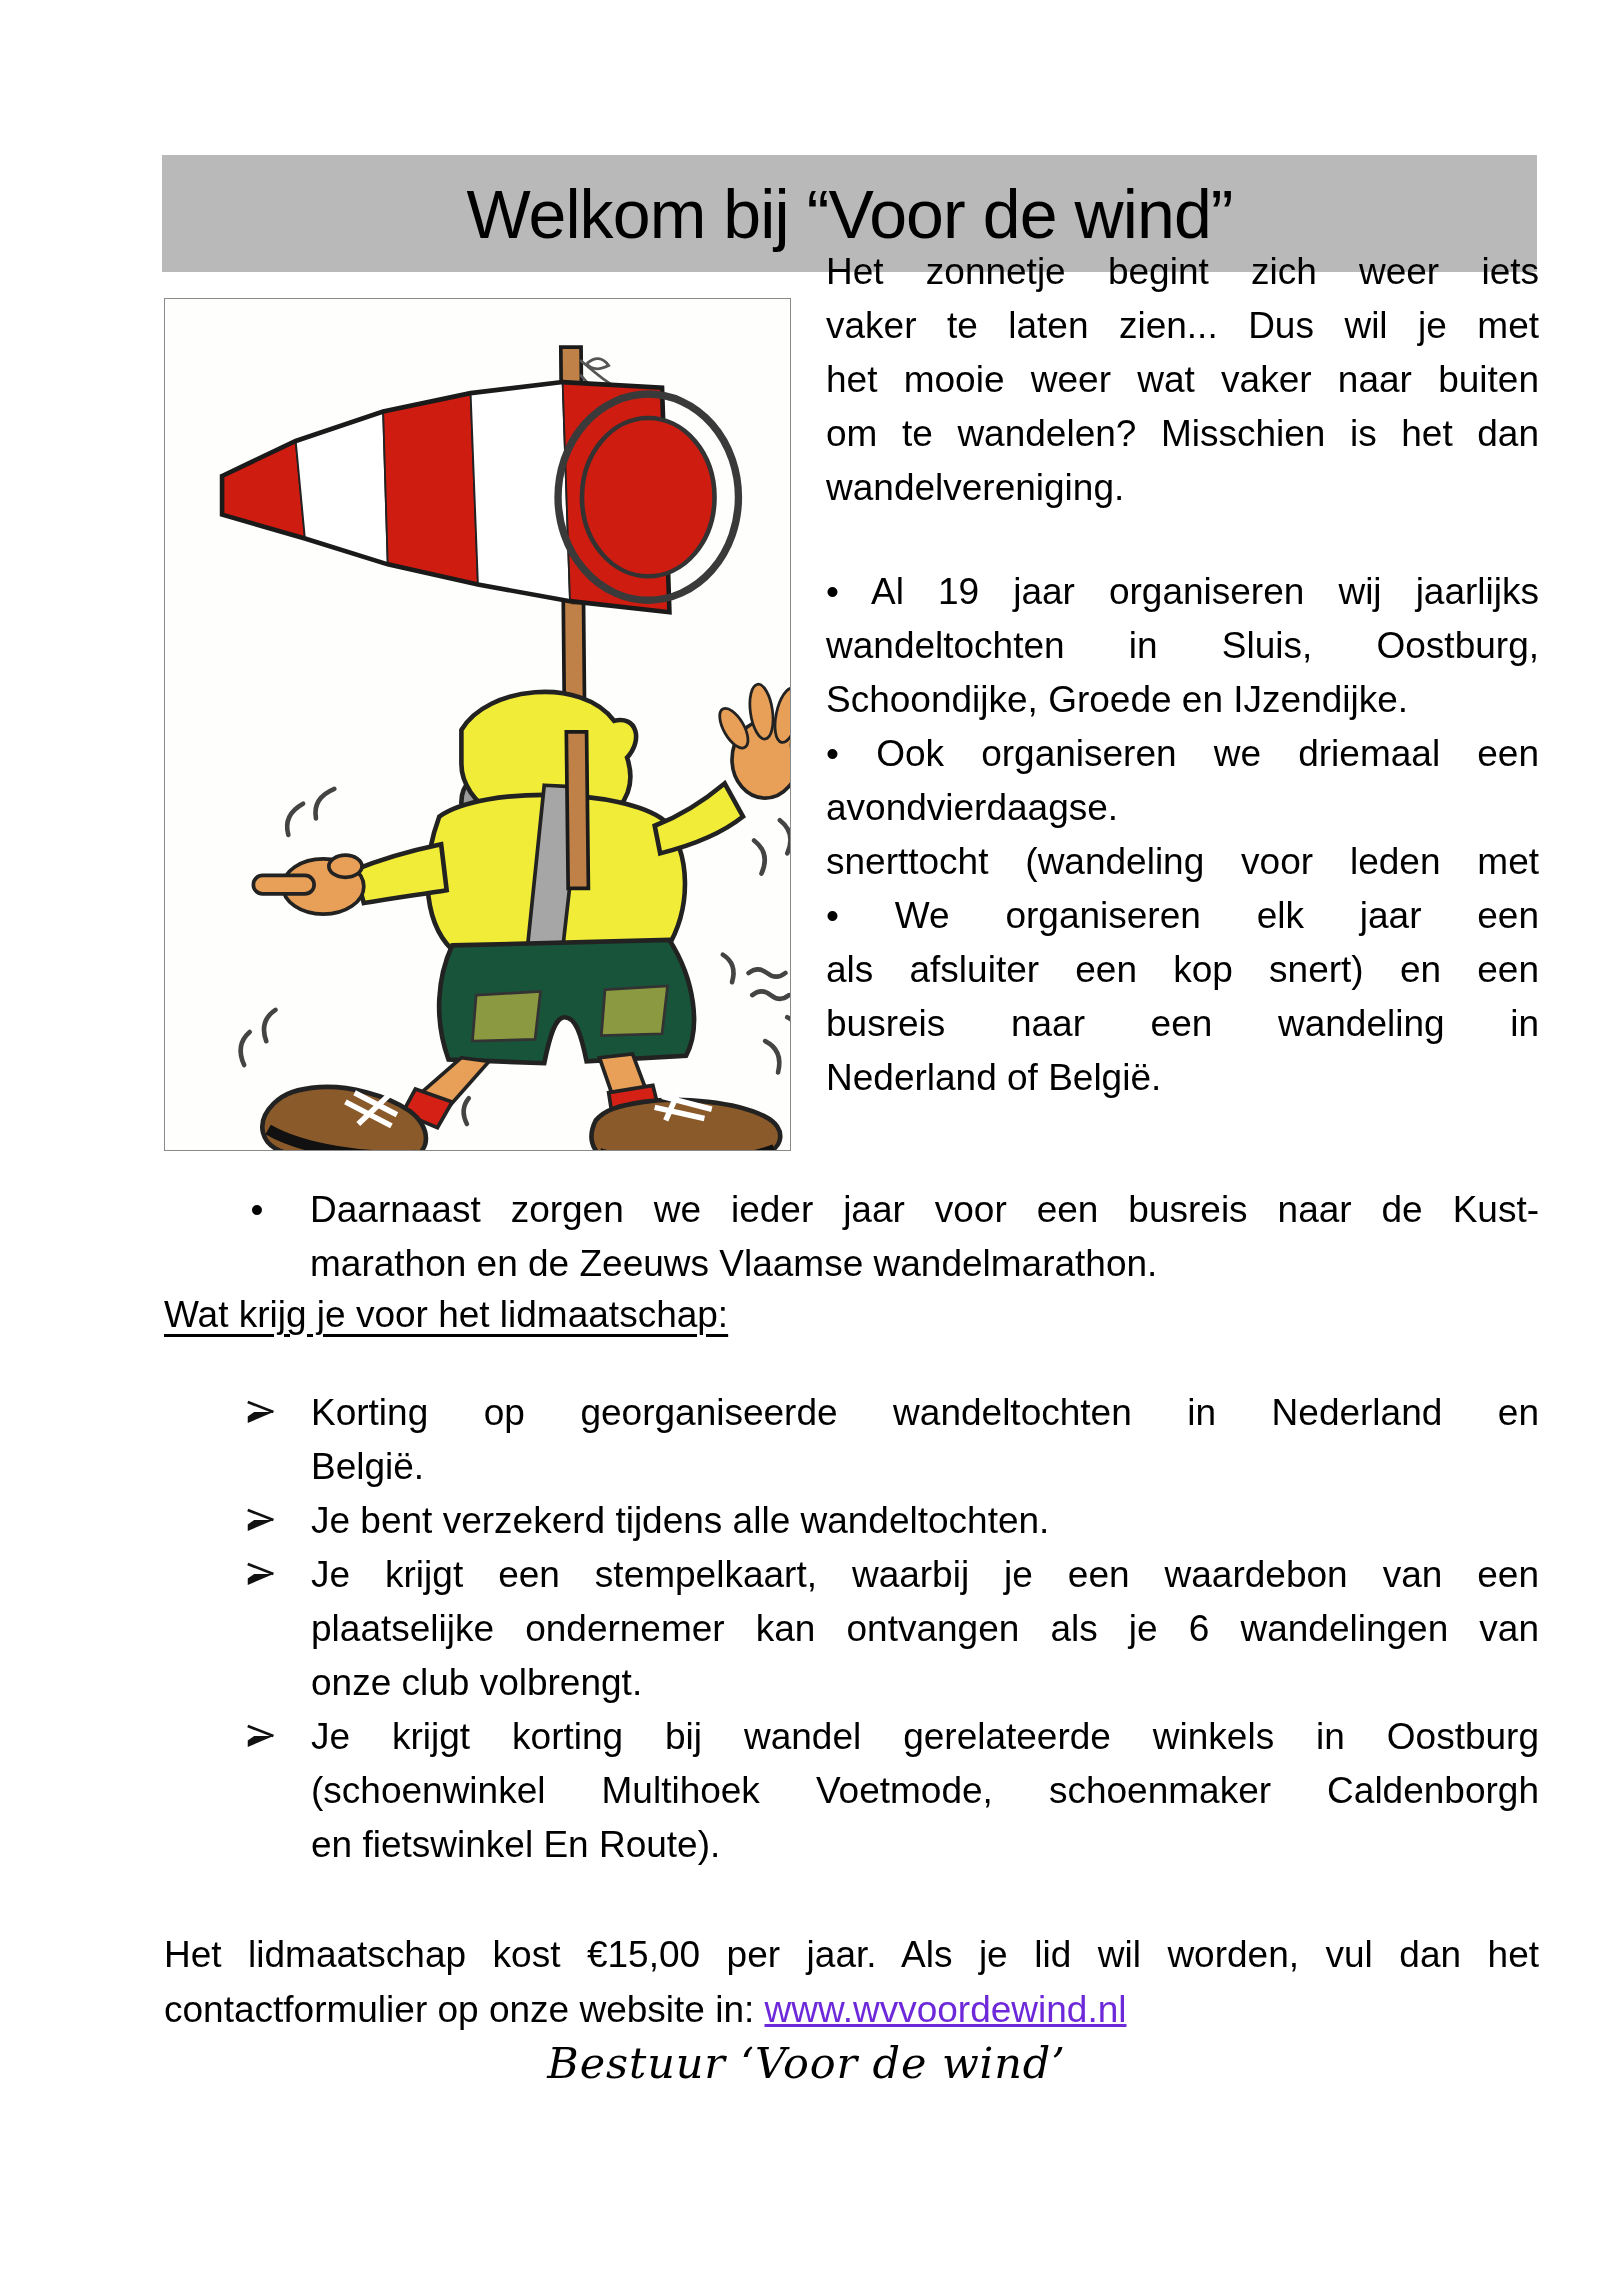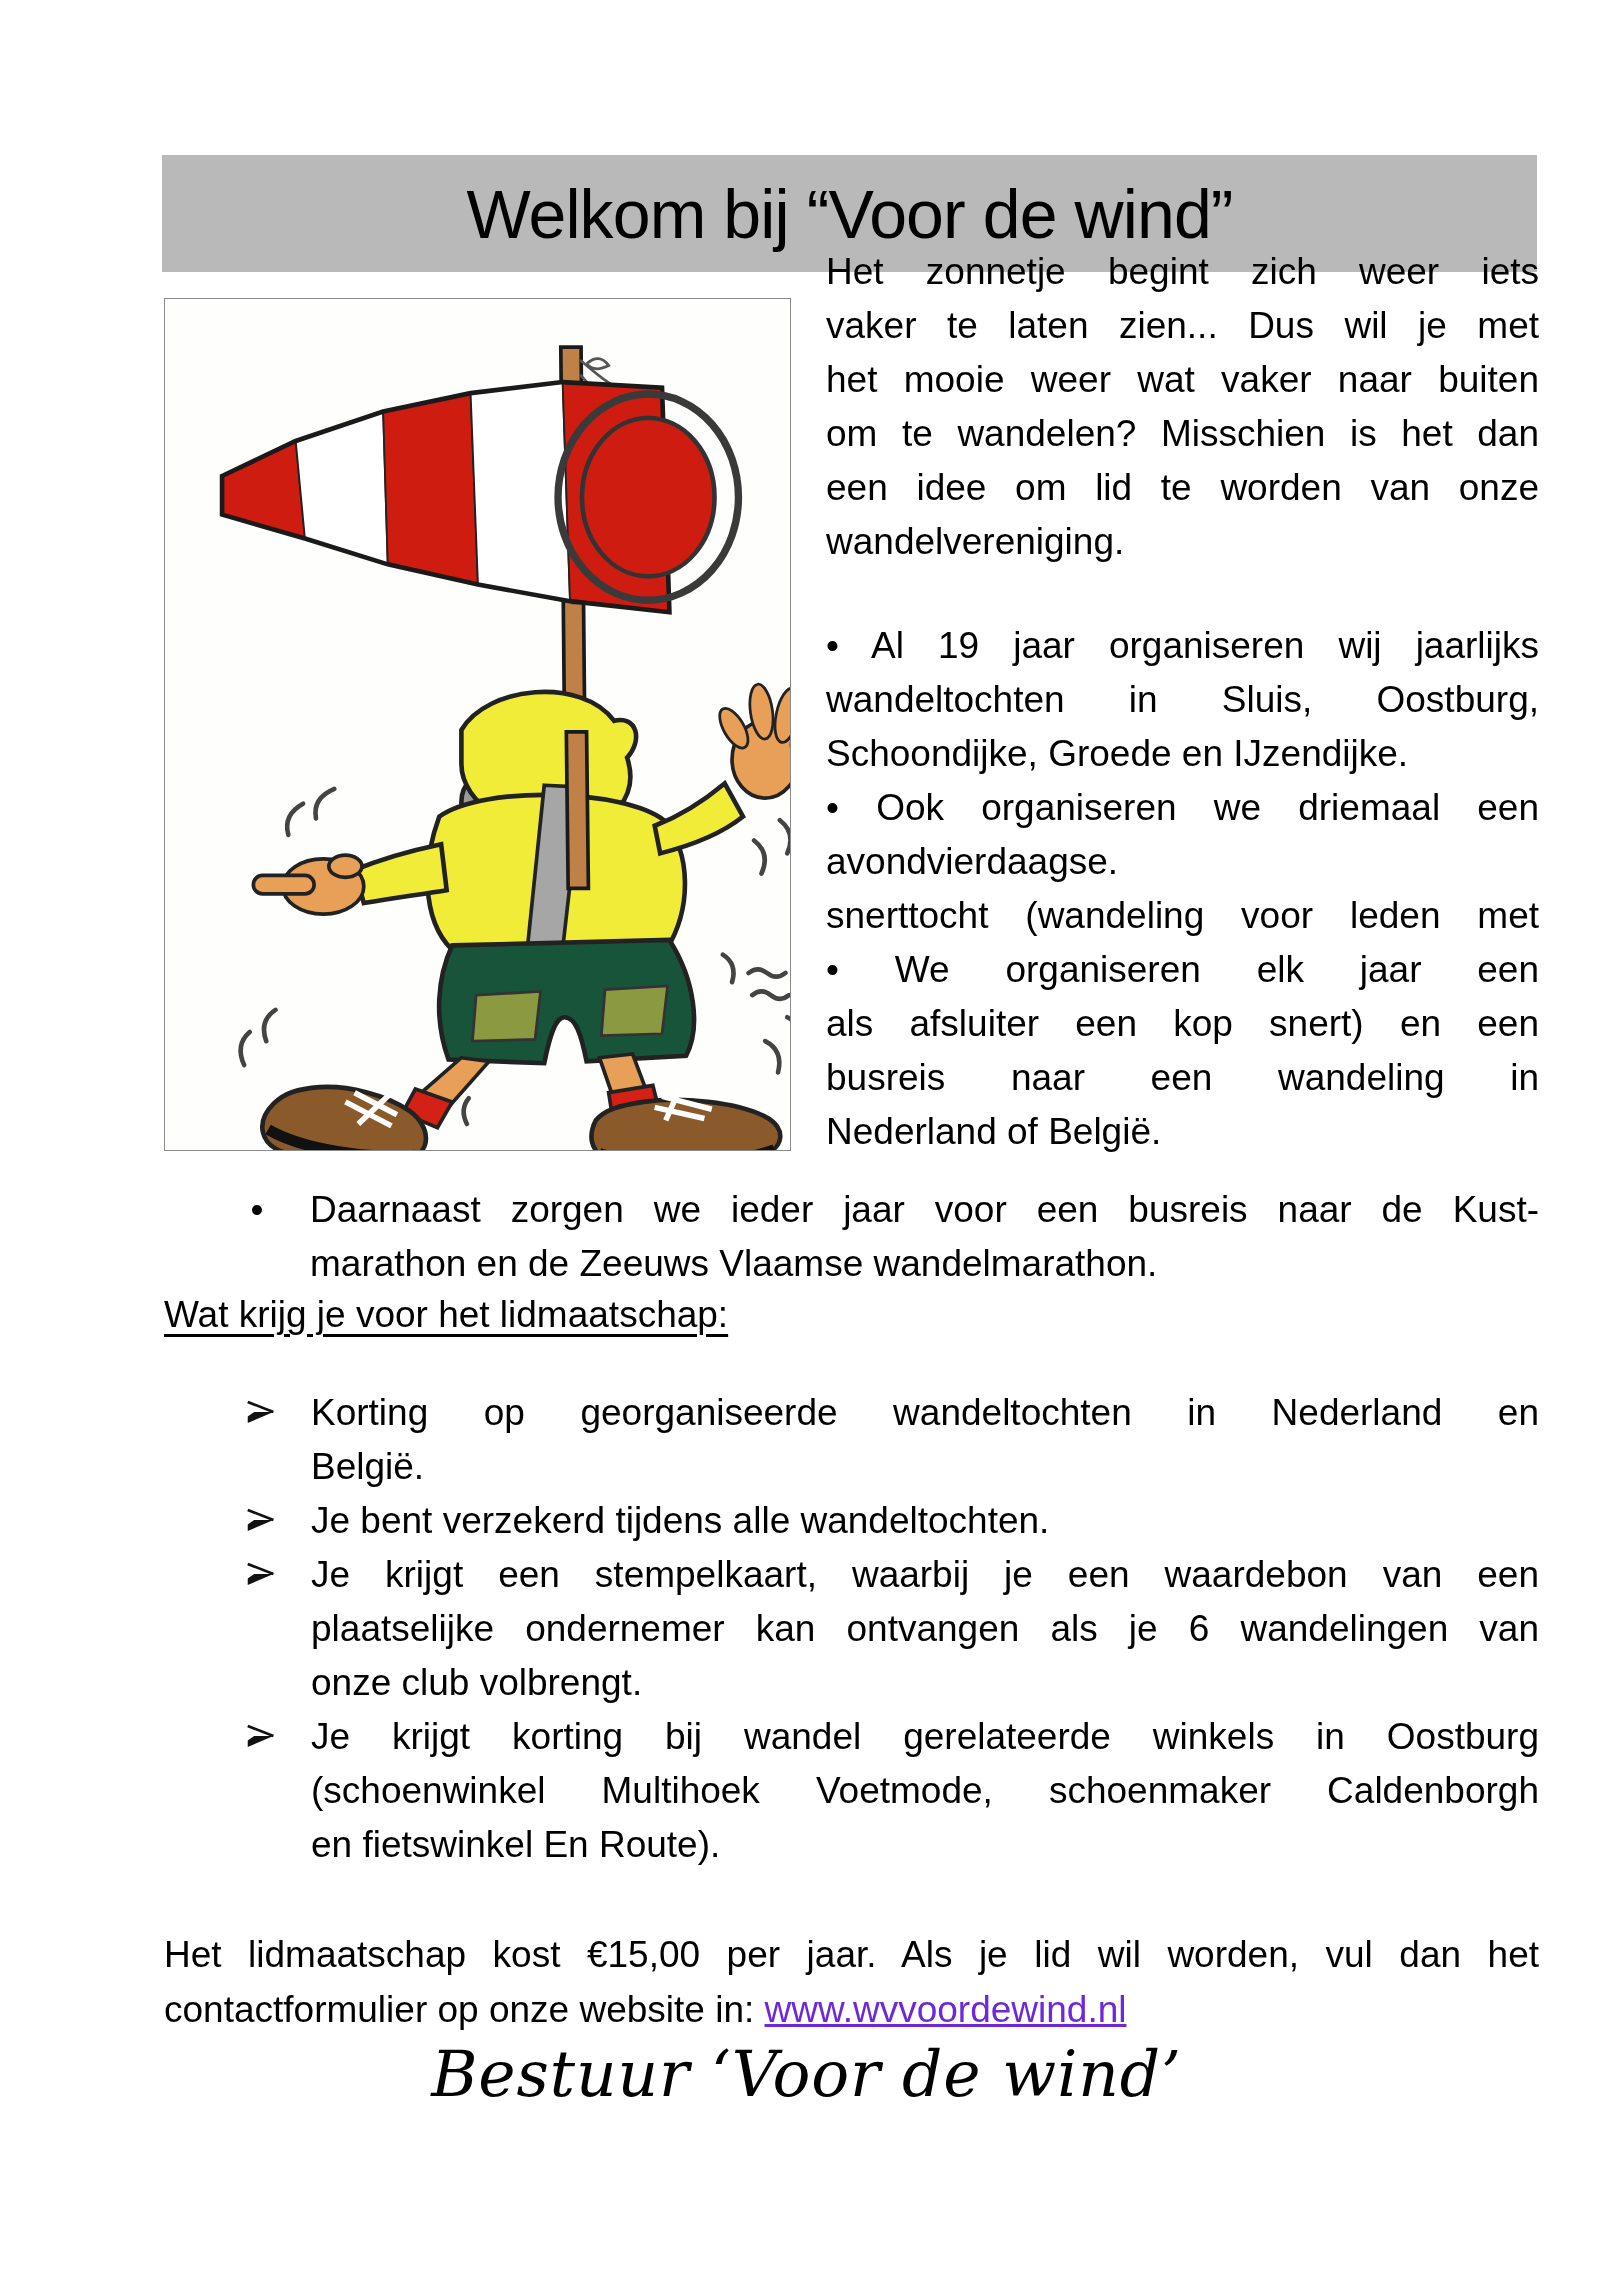--- a/index.html
+++ b/index.html
@@ -36,21 +36,21 @@
   .aitem{position:relative;padding-left:66px;font-size:37px;line-height:54px;box-sizing:border-box;}
   .amark{position:absolute;left:0;top:12px;width:33px;height:28px;}
 
   
   .closing{position:absolute;left:164px;top:1892px;width:1375px;font-size:37px;line-height:55px;margin-top:35px;}
   .weblink{color:#6d28d9;text-decoration:underline;cursor:pointer;}
 
   
   .signature{position:absolute;left:0;top:2038px;width:1613px;text-align:center;
              font-family:"DejaVu Serif","Liberation Serif",serif;font-style:italic;
-             font-size:63px;letter-spacing:0.9px;}
+             font-size:43px;letter-spacing:0.9px;}
 </style>
 </head>
 <body>
 
 <div class="page">
 
   <div class="banner">
     <span class="title">Welkom bij “Voor de wind”</span>
   </div>
 
@@ -133,21 +133,20 @@
       </g>
     </svg>
   </div>
 
   <div class="rcol">
     <div>
       <span class="pline">Het zonnetje begint zich weer iets</span>
       <span class="pline">vaker te laten zien... Dus wil je met</span>
       <span class="pline">het mooie weer wat vaker naar buiten</span>
       <span class="pline">om te wandelen? Misschien is het dan</span>
-      <span class="pline">een idee om lid te worden van onze</span>
       <span class="pline last">wandelvereniging.</span>
     </div>
     <div class="vgap"></div>
     <div>
       <span class="pline"><span>•</span> <span>Al 19 jaar organiseren wij jaarlijks</span></span>
       <span class="pline">wandeltochten in Sluis, Oostburg,</span>
       <span class="pline last">Schoondijke, Groede en IJzendijke.</span>
     </div>
     <div>
       <span class="pline"><span>•</span> <span>Ook organiseren we driemaal een</span></span>

